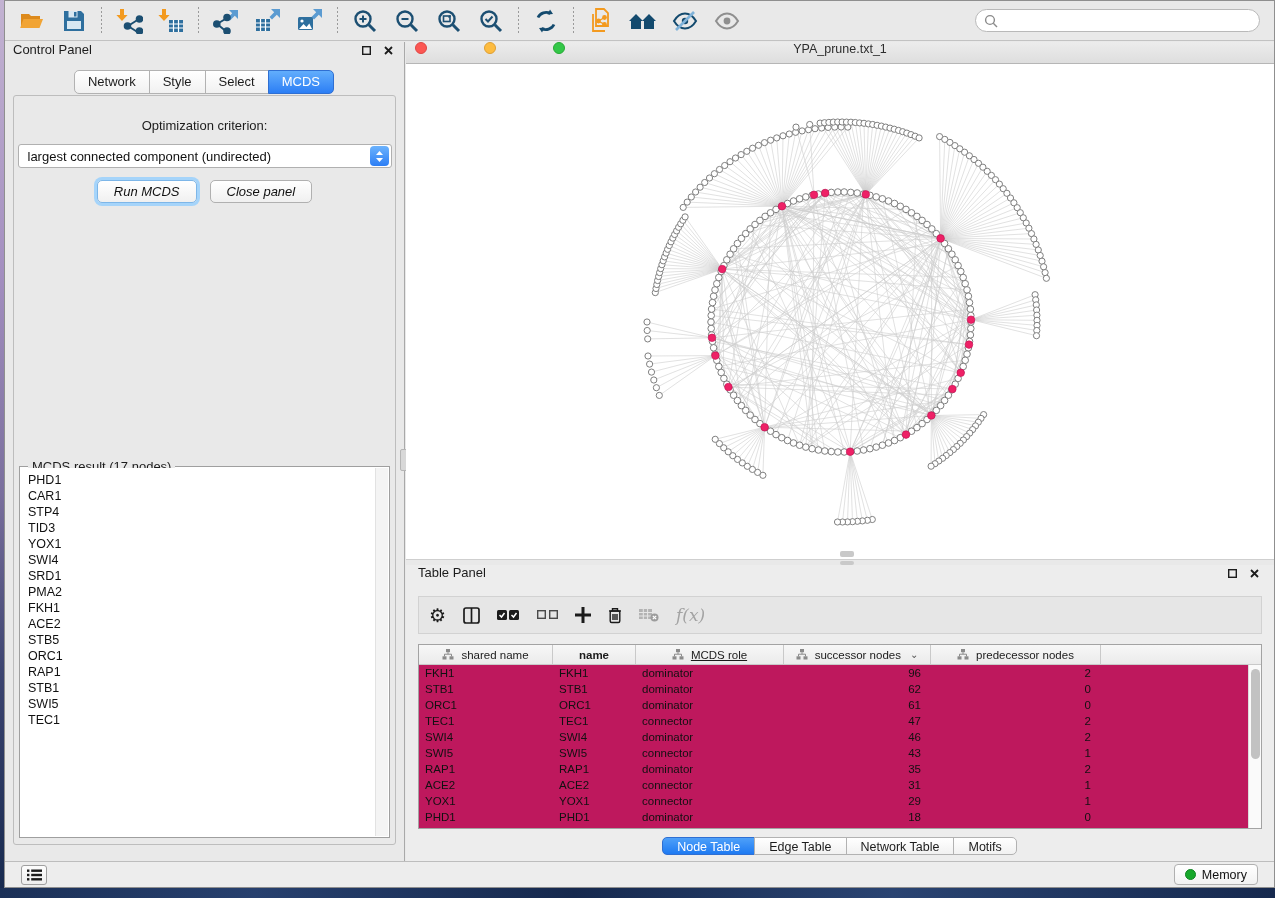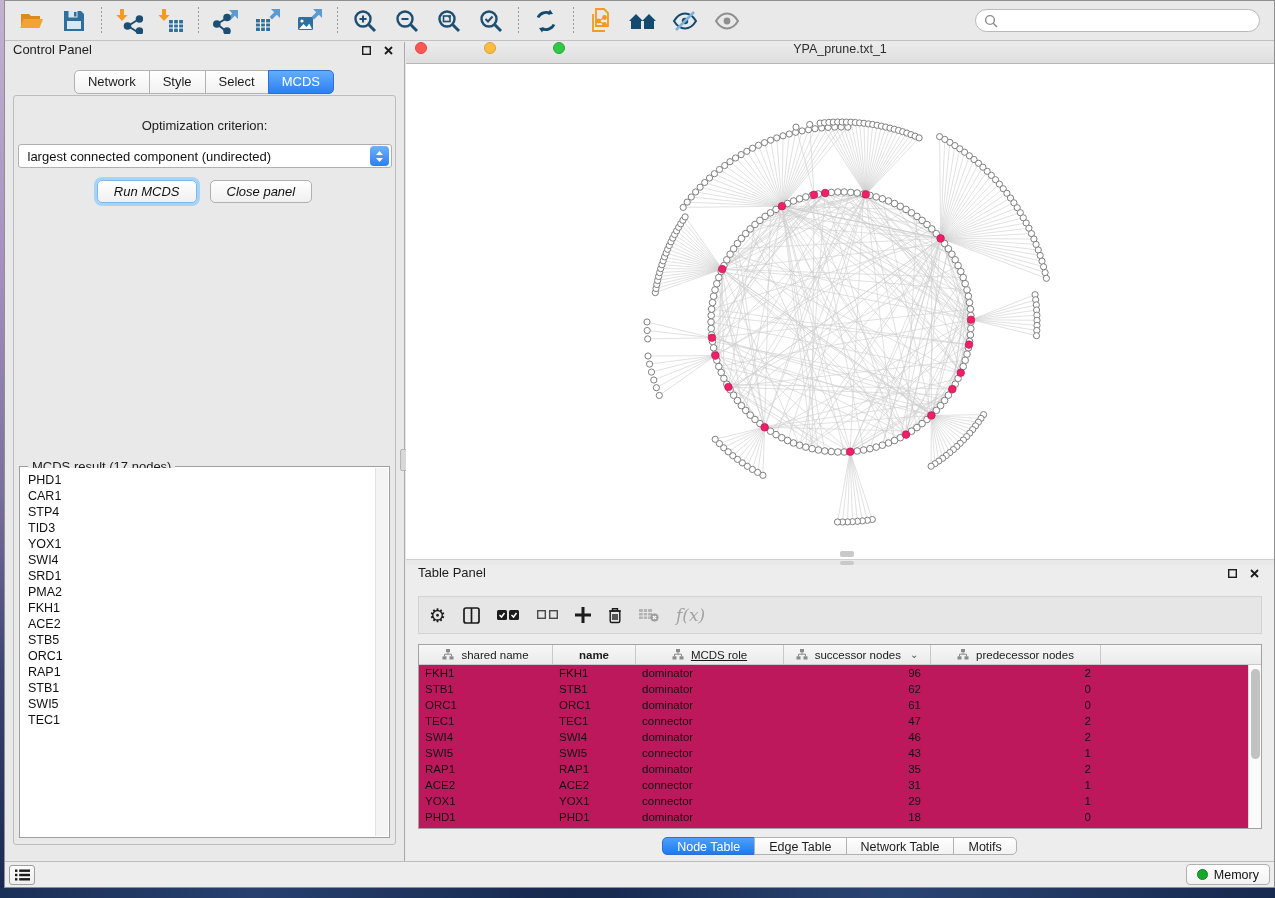--- a/index.html
+++ b/index.html
@@ -97,21 +97,21 @@
 
   .tp-tabs { position:absolute; left:0; right:0; bottom:6px; display:flex; justify-content:center; }
   .ttab { font-size:12.5px; color:#1c1c1c; padding:2px 14px 0; background:linear-gradient(#ffffff,#f1f1f1);
     border:1px solid #b2b2b2; margin-left:-1px; }
   .ttab:first-child { border-radius:5px 0 0 5px; }
   .ttab:last-child { border-radius:0 5px 5px 0; }
   .ttab.active { background:linear-gradient(#4ea0f9,#1e7af2); color:#fff; border-color:#2f6fd2; }
 
   
   .statusbar { position:absolute; left:0; right:0; bottom:0; height:26px; background:#ededed; border-top:1px solid #bdbdbd;
-    display:flex; align-items:center; padding:0 4px; }
+    display:flex; align-items:center; padding:0 16px; }
   .list-btn { width:26px; height:20px; background:linear-gradient(#fdfdfd,#eeeeee); border:1px solid #9f9f9f; border-radius:3px;
     display:flex; align-items:center; justify-content:center; }
   .sb-spacer { flex:1; }
   .memory-btn { height:21px; display:flex; align-items:center; gap:6px; padding:0 10px;
     background:linear-gradient(#ffffff,#f2f2f2); border:1px solid #b0b0b0; border-radius:4px; font-size:12.5px; color:#111; }
   .mem-dot { width:11px; height:11px; border-radius:50%; background:#17a82b; border:1px solid #108423; }
 </style>
 </head>
 <body>
 

